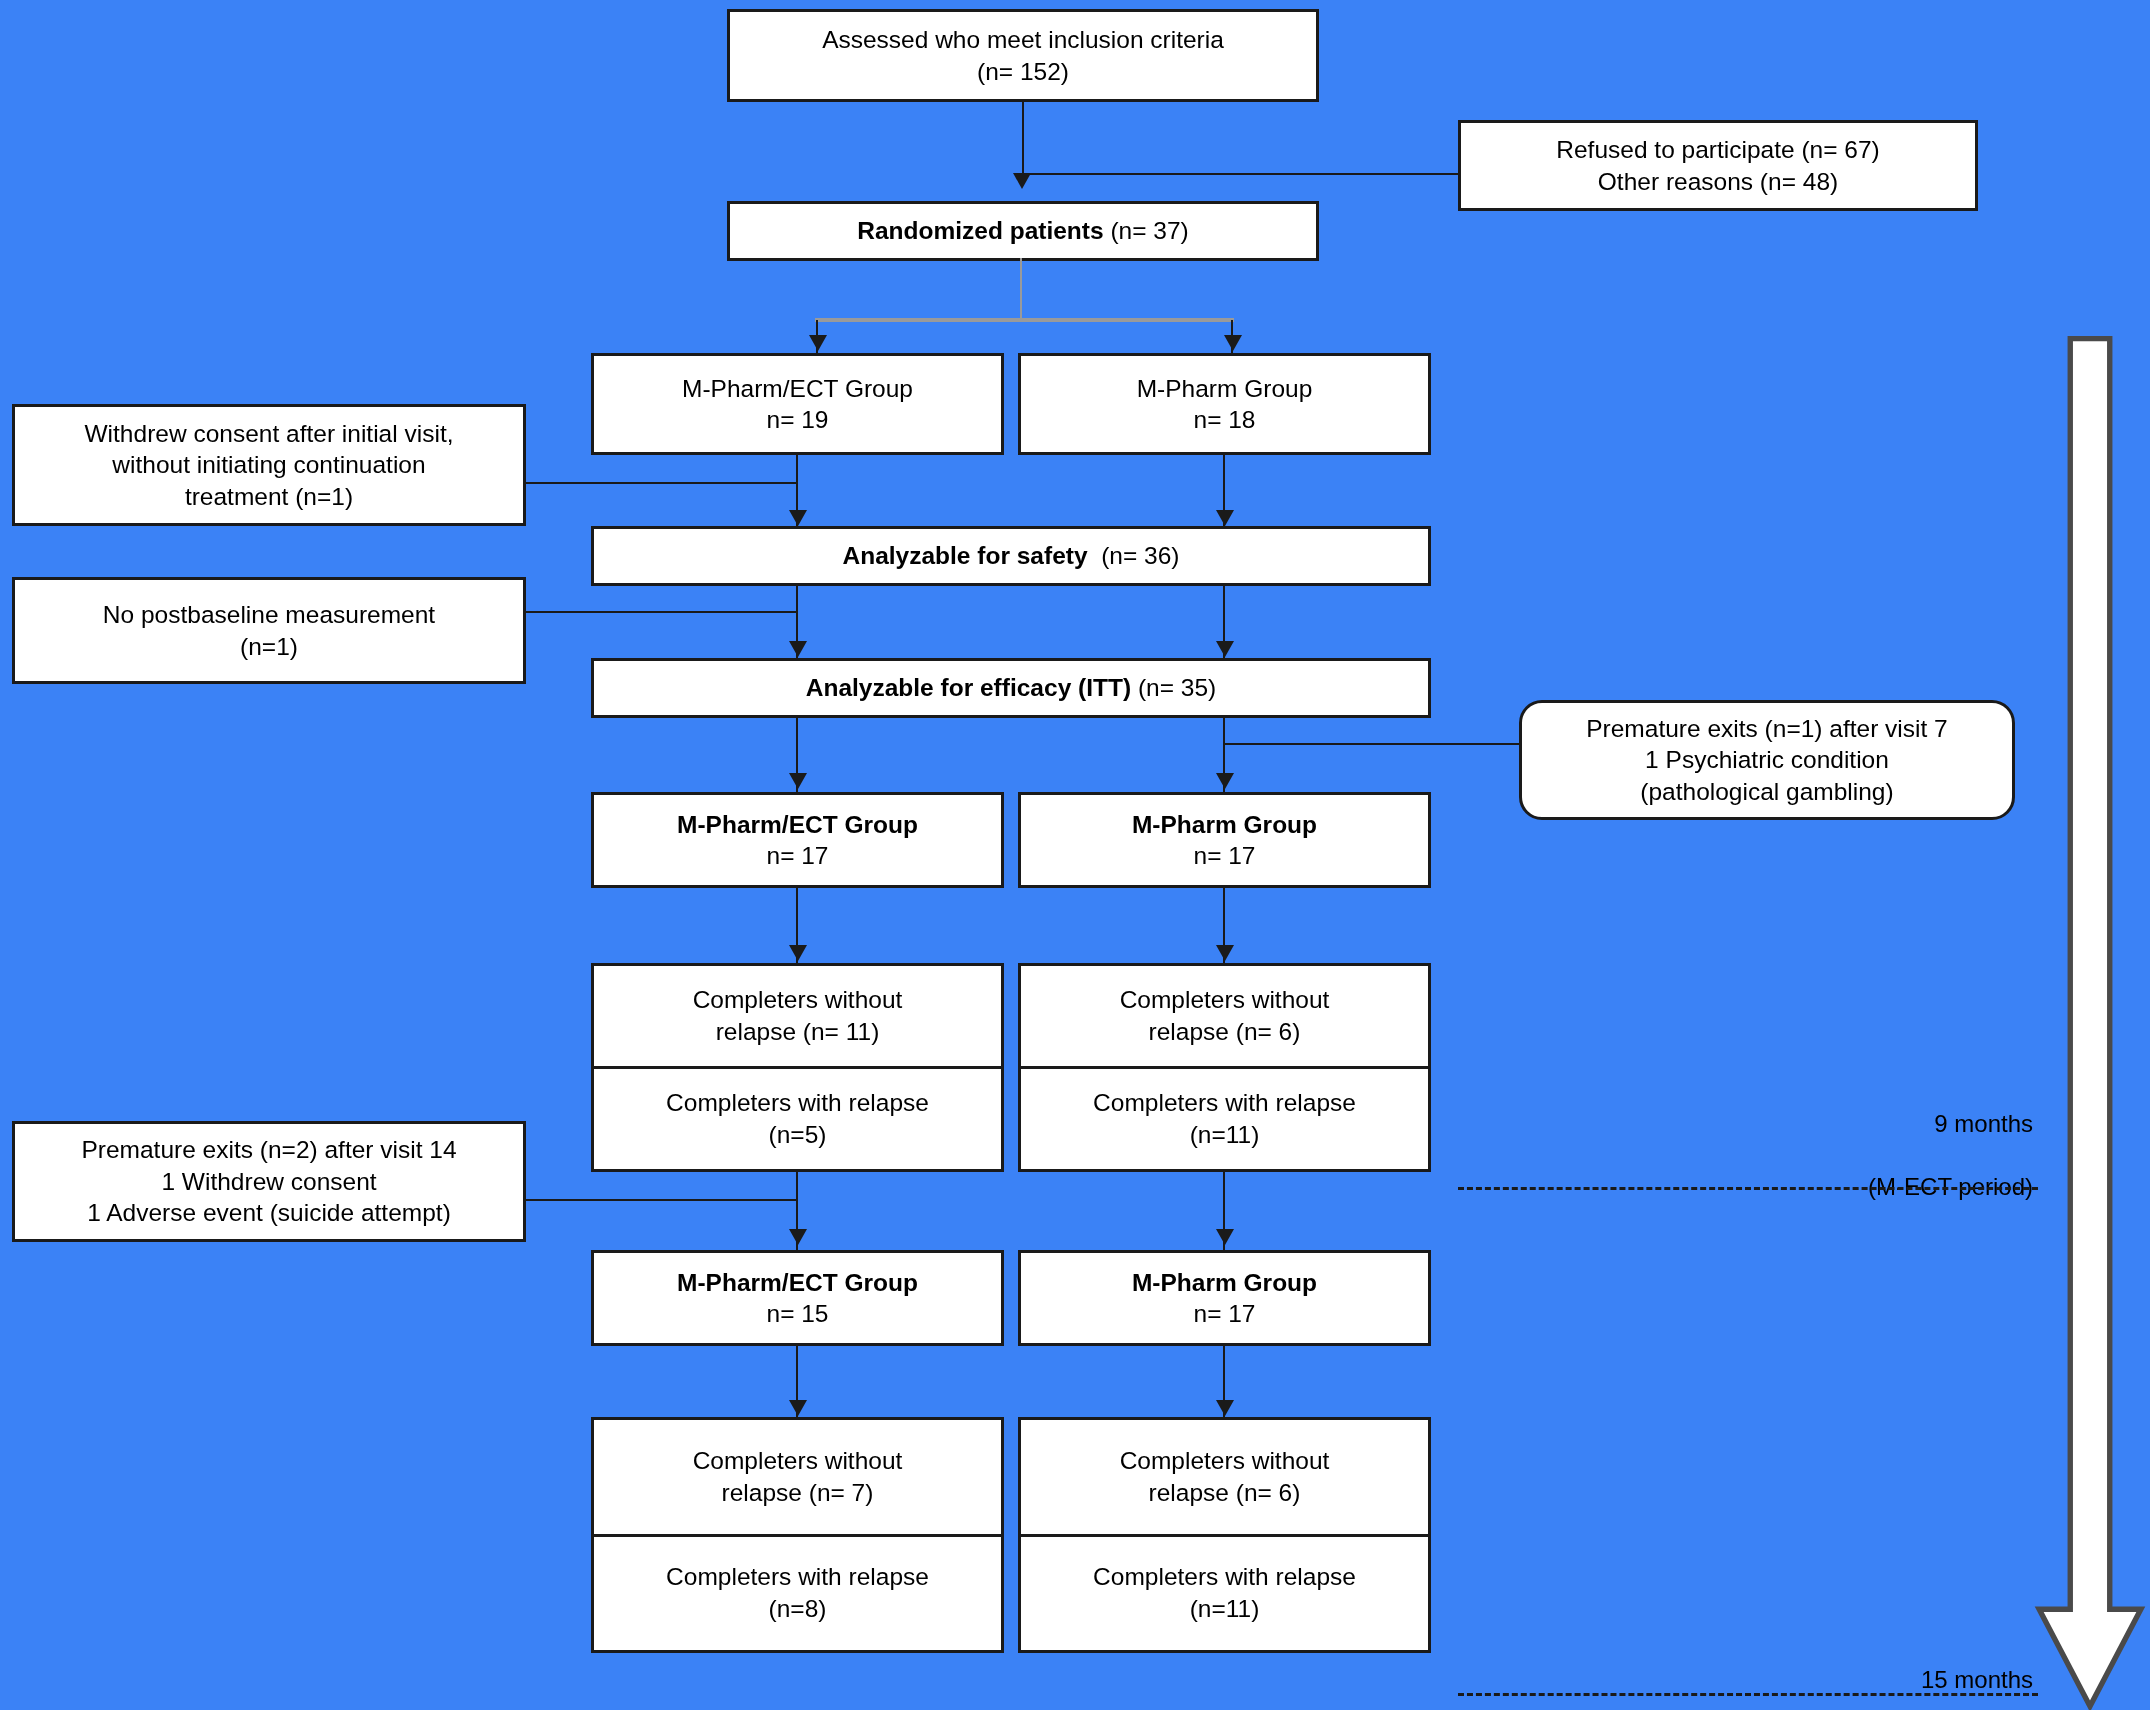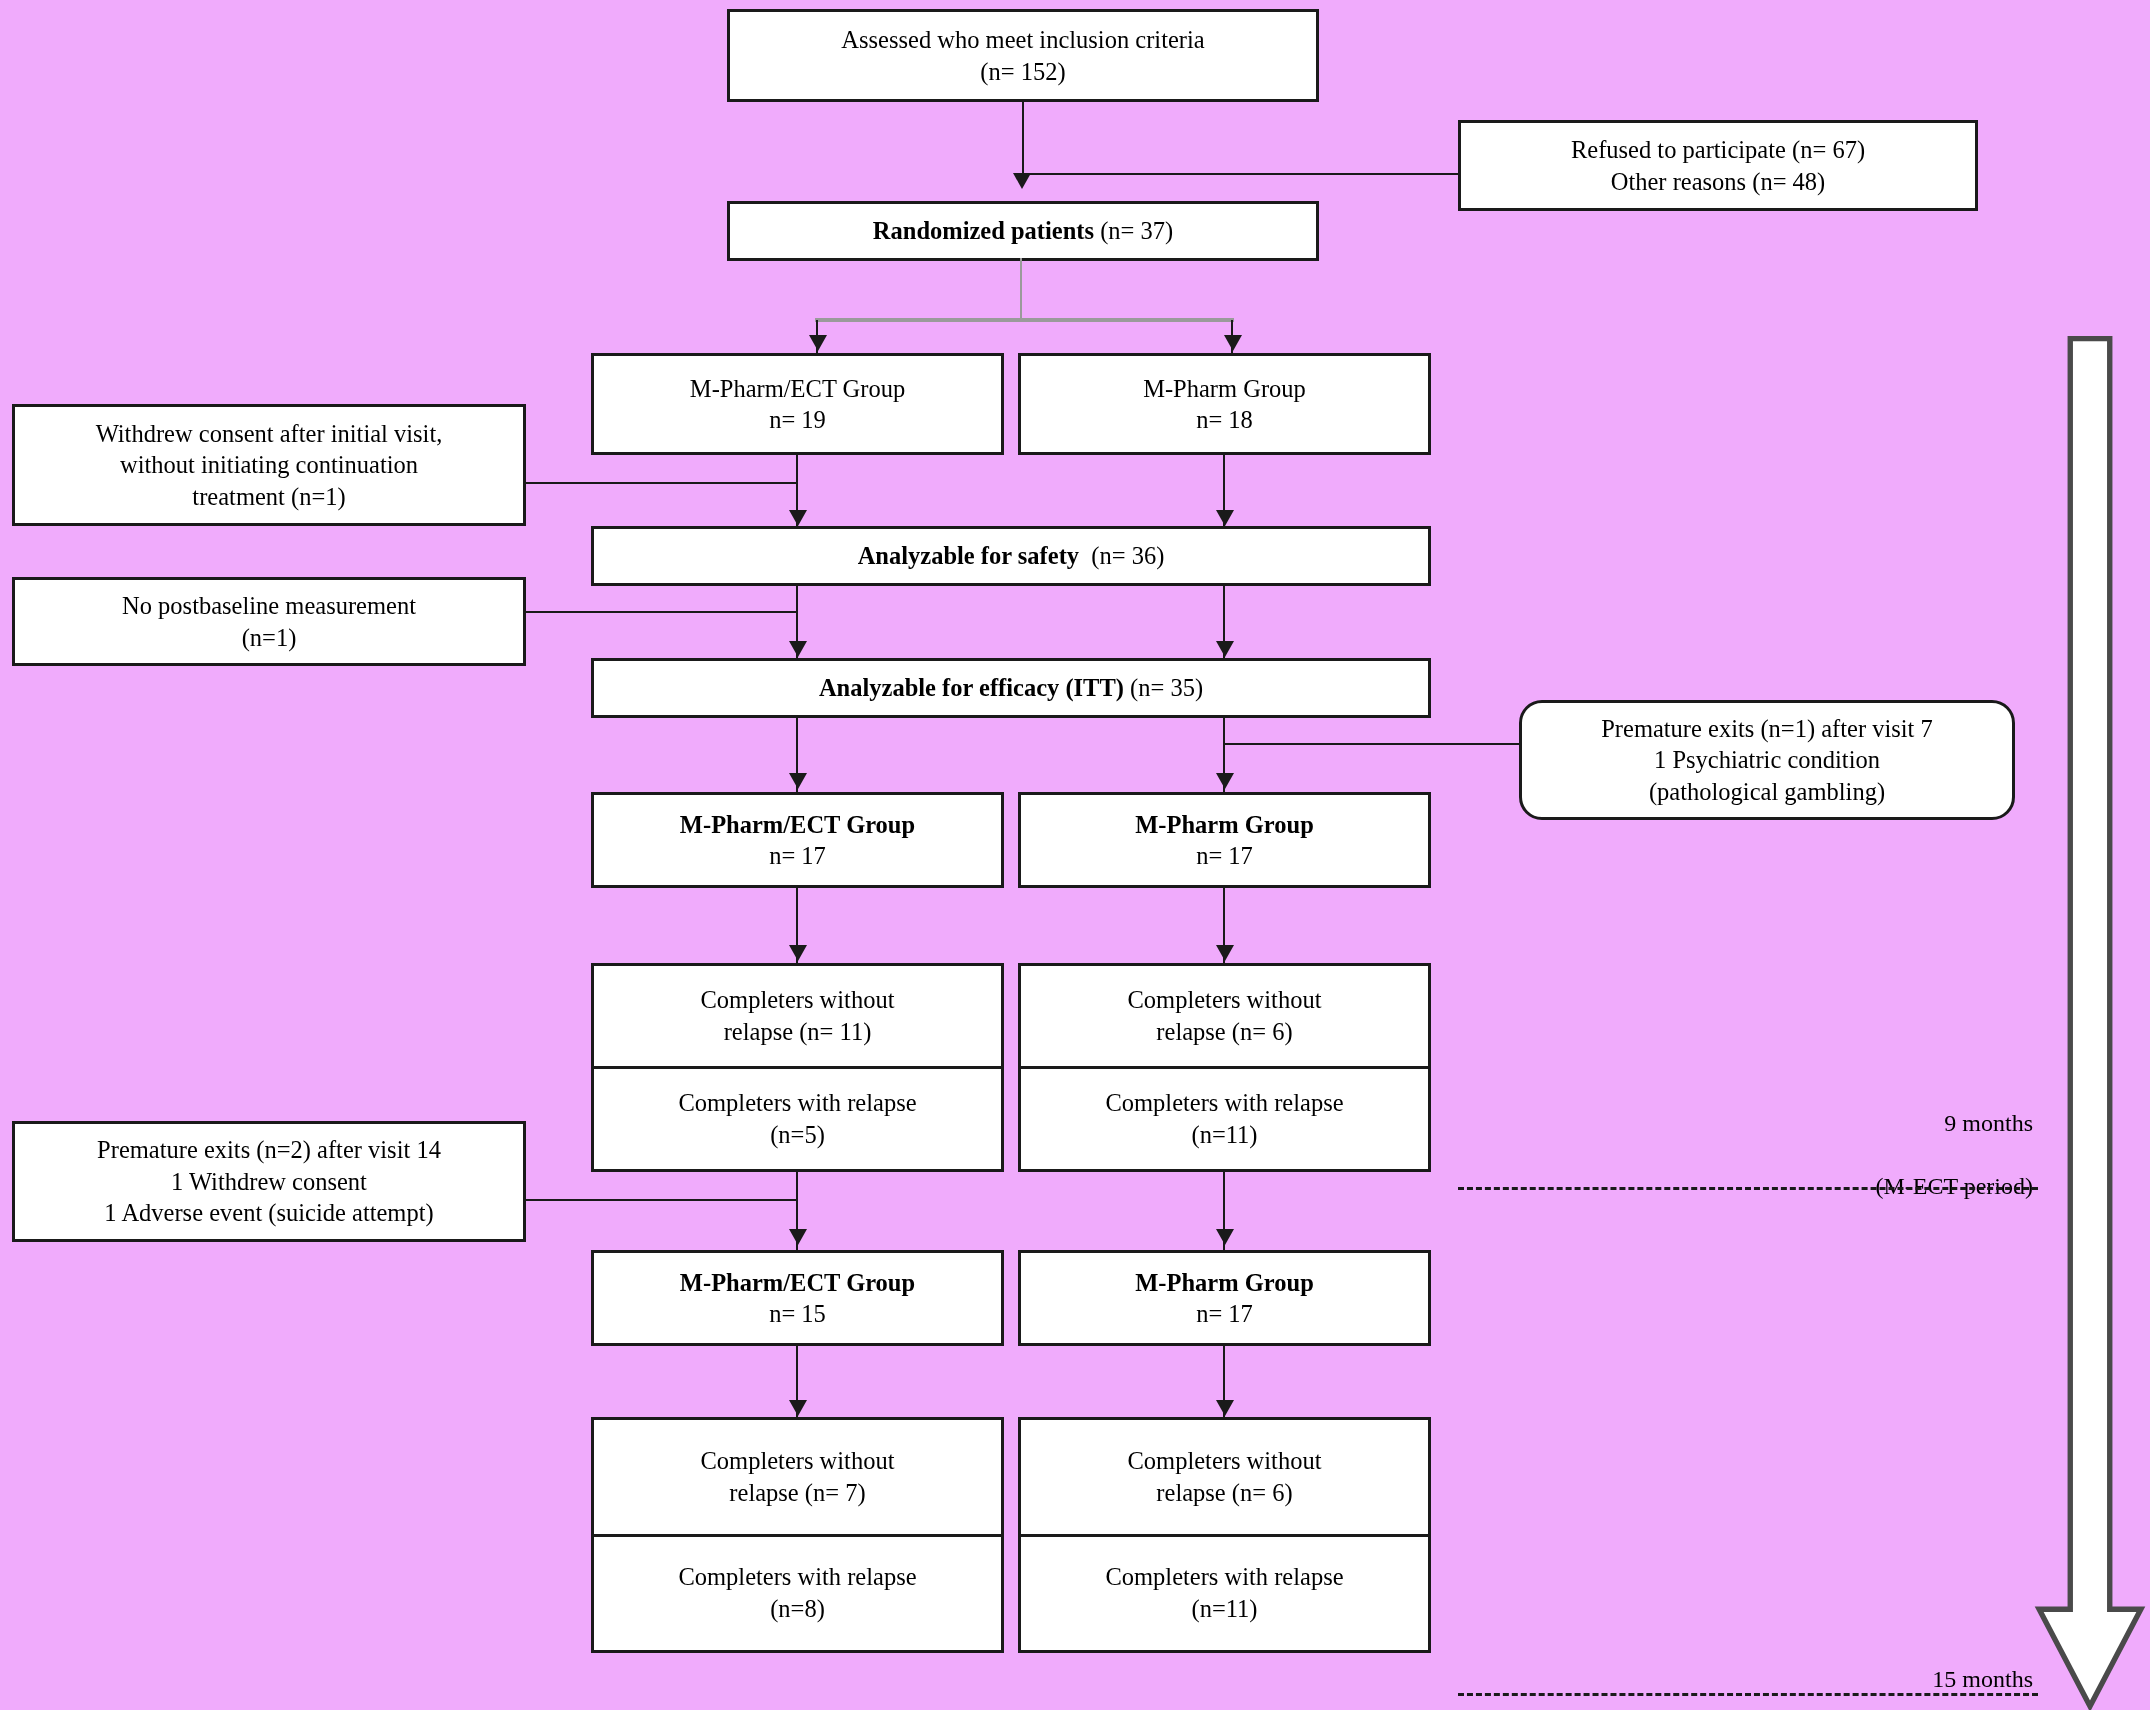--- a/index.html
+++ b/index.html
@@ -1,23 +1,22 @@
 <!DOCTYPE html>
 <html style="font-size:9.6px"><head>
 <meta charset="utf-8">
 <title>CONSORT Flow Diagram</title>
 <style>
   html,body{margin:0;padding:0;background:#ffffff;}
   body{font-family:"Liberation Sans", sans-serif;color:#000;}
   #canvas{
     position:relative;
     width:2151px;height:1711px;
-    background:#f0abfc;
+    background:#3b82f6;
     overflow:hidden;
-    font-family:Liberation Serif, serif;
   }
   .box{
     position:absolute;
     box-sizing:border-box;
     border:3px solid #1a1a1a;
     background:#ffffff;
     display:flex;
     flex-direction:column;
     align-items:center;
     justify-content:center;
@@ -132,21 +131,21 @@
   <div class="box" style="left:591px;top:526px;width:840px;height:60px;flex-direction:row;">
     <span class="ln b-bold">Analyzable for safety</span>
     <span class="ln">  (n= 36)</span>
   </div>
 
   <div class="vline" style="left:796px;top:586px;height:75px;"></div>
   <div class="arrowhead" style="left:789px;top:641px;"></div>
   <div class="vline" style="left:1223px;top:586px;height:75px;"></div>
   <div class="arrowhead" style="left:1216px;top:641px;"></div>
 
-  <div class="box" style="left:12px;top:577px;width:514px;height:89px;">
+  <div class="box" style="left:12px;top:577px;width:514px;height:107px;">
     <span class="ln">No postbaseline measurement</span>
     <span class="ln">(n=1)</span>
   </div>
   <div class="hline" style="left:526px;top:611px;width:271px;"></div>
 
   <div class="box" style="left:591px;top:658px;width:840px;height:60px;flex-direction:row;text-align:center;">
     <span class="ln b-bold">Analyzable for efficacy (ITT)</span>
     <span class="ln"> (n= 35)</span>
   </div>
 

